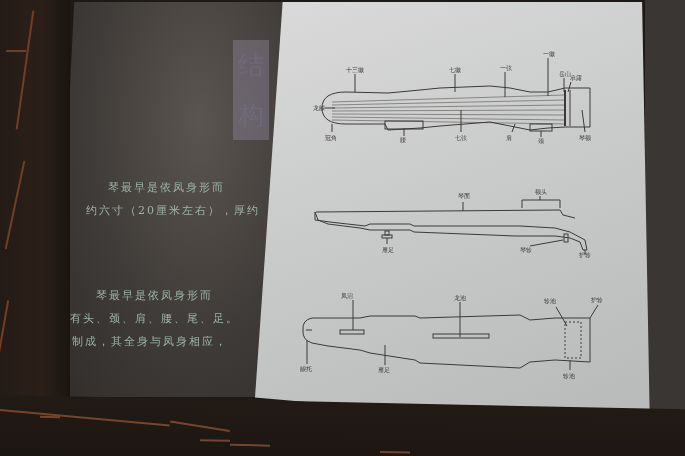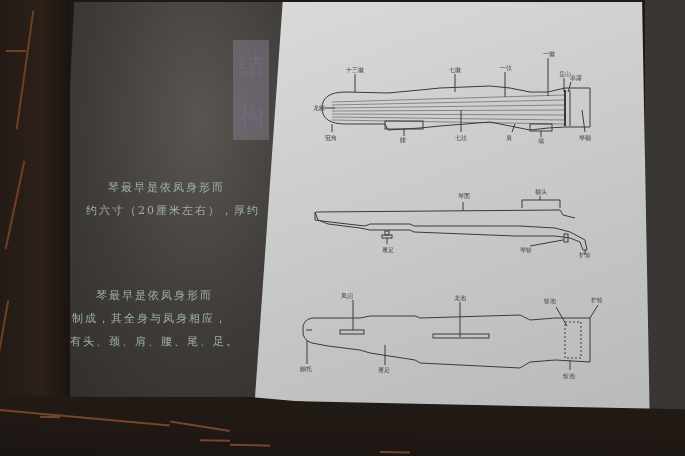--- a/index.html
+++ b/index.html
@@ -77,22 +77,22 @@
     <span>构</span>
   </div>
 
   <div class="text-para" style="left:86px;top:176px;">
     <div style="padding-left:22px">琴最早是依凤身形而</div>
     <div>约六寸（20厘米左右），厚约</div>
   </div>
 
   <div class="text-para" style="left:70px;top:284px;">
     <div style="padding-left:26px">琴最早是依凤身形而</div>
+    <div>有头、颈、肩、腰、尾、足。</div>
     <div style="padding-left:2px">制成，其全身与凤身相应，</div>
-    <div>有头、颈、肩、腰、尾、足。</div>
   </div>
 
   <svg class="diagram" width="685" height="456">
 
     <g stroke="#3c3a38" fill="none" stroke-width="1">
       <path d="M346,92 Q322,92 322,108 Q322,124 346,124 L385,124 L388,130 L420,128 L440,126 L490,122 L510,126 L530,130 L548,128 L565,127 L590,127 L590,88 L565,88 L548,92 L530,92 L510,88 L490,86 L440,88 L420,90 L388,93 Z"></path>
       <g stroke-width=".5">
         <line x1="332" y1="102" x2="565" y2="95"></line>
         <line x1="332" y1="105" x2="565" y2="100"></line>
         <line x1="332" y1="108" x2="565" y2="105"></line>

